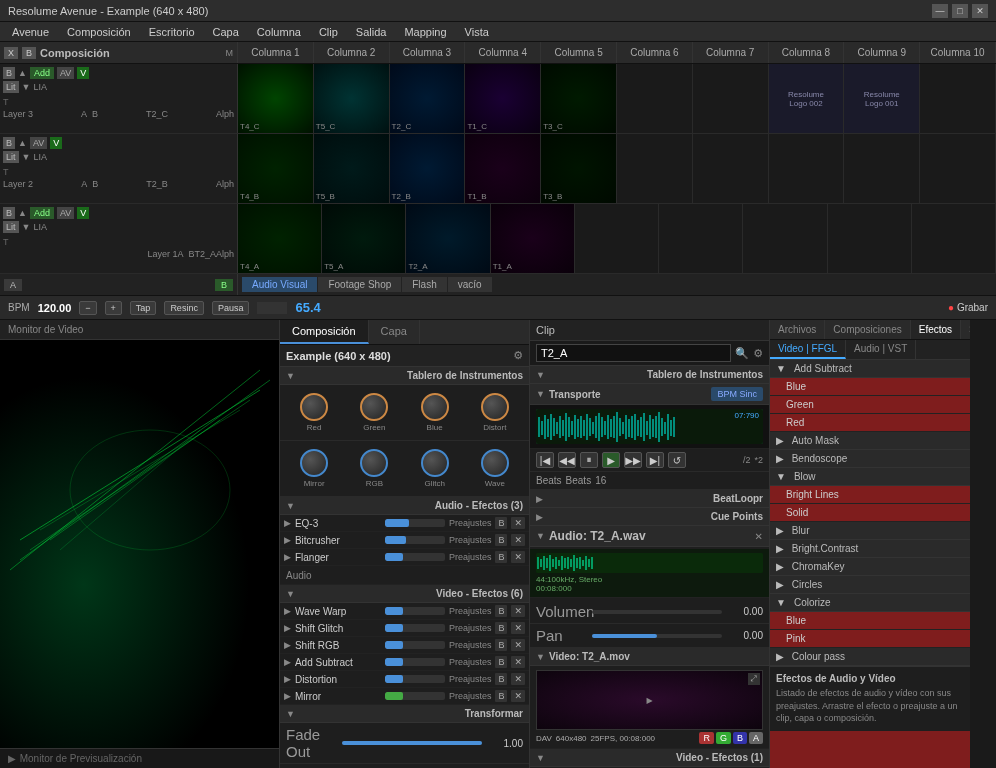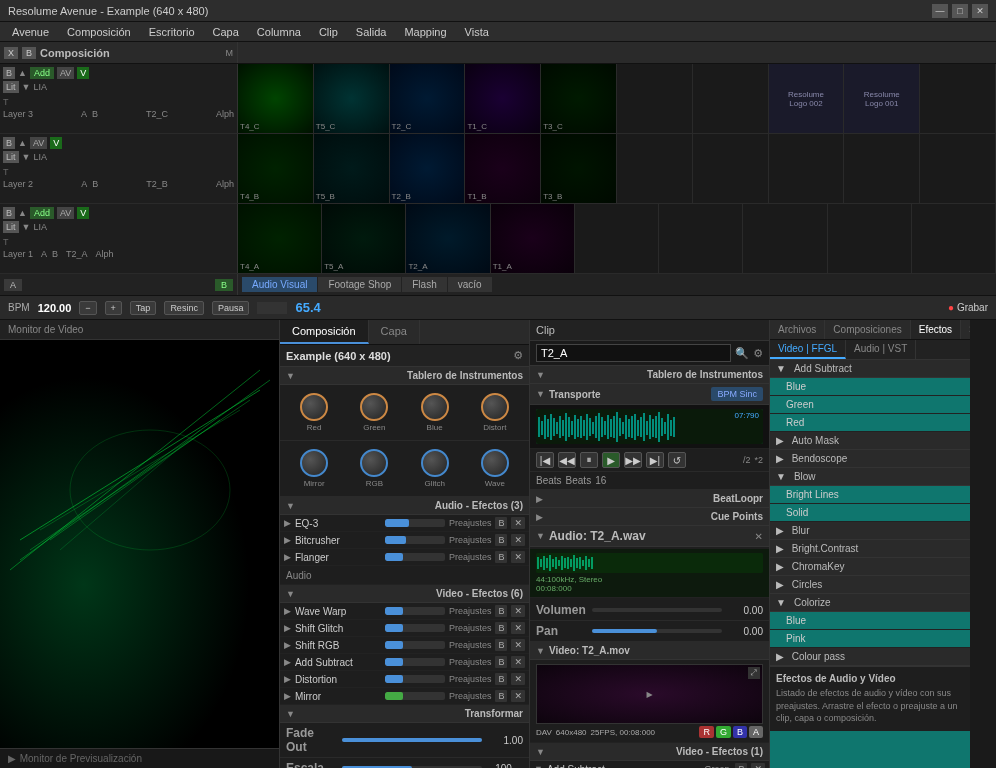--- a/index.html
+++ b/index.html
@@ -248,21 +248,21 @@
     .effect-btn { background: #333; border: none; color: #aaa; font-size: 9px; padding: 1px 3px; cursor: pointer; border-radius: 1px; }
 
     
     .slider-row {
       display: flex;
       align-items: center;
       padding: 3px 6px;
       gap: 6px;
       border-bottom: 1px solid #2a2a2a;
     }
-    .slider-label { color: #999; font-size: 12px; width: 50px; font-weight: bold; }
+    .slider-label { color: #999; font-size: 15px; width: 50px; }
     .slider-track { flex: 1; height: 4px; background: #333; border-radius: 2px; position: relative; }
     .slider-fill { height: 100%; background: #4a90d9; border-radius: 2px; }
     .slider-val { color: #ccc; font-size: 10px; width: 35px; text-align: right; }
 
     
     .transport-row {
       display: flex;
       align-items: center;
       padding: 3px 6px;
       gap: 4px;
@@ -275,21 +275,21 @@
       font-size: 10px;
       width: 18px; height: 16px;
       display: flex; align-items: center; justify-content: center;
       cursor: pointer;
       border-radius: 2px;
     }
 
     
     #effects-panel {
       width: 200px;
-      background: #0f766e;
+      background: #7f1d1d;
       overflow-y: auto;
     }
     .effects-tab-header {
       display: flex;
       background: #2a2a2a;
       border-bottom: 1px solid #111;
     }
     .effects-tab {
       padding: 4px 8px;
       color: #888;
@@ -435,20 +435,32 @@
   <div style="width:100%; display:flex; flex-direction:column; height:100%;">
 
     <div style="display:flex; height:22px; background:#2a2a2a; border-bottom:1px solid #111;">
       <div style="width:238px; display:flex; align-items:center; padding:0 4px; gap:4px; border-right:1px solid #333;">
         <span style="background:#555;padding:1px 4px;font-size:9px;cursor:pointer;color:#ccc;">X</span>
         <span style="background:#555;padding:1px 4px;font-size:9px;cursor:pointer;color:#ccc;">B</span>
         <span style="color:#bbb;font-size:11px;font-weight:bold;">Composición</span>
         <span style="margin-left:auto;color:#888;font-size:9px;">M</span>
       </div>
 
+      <div style="flex:1; display:flex; overflow:hidden;">
+        <div class="col-header">Columna 1</div>
+        <div class="col-header">Columna 2</div>
+        <div class="col-header">Columna 3</div>
+        <div class="col-header">Columna 4</div>
+        <div class="col-header">Columna 5</div>
+        <div class="col-header">Columna 6</div>
+        <div class="col-header">Columna 7</div>
+        <div class="col-header">Columna 8</div>
+        <div class="col-header">Columna 9</div>
+        <div class="col-header">Columna 10</div>
+      </div>
     </div>
 
     <div style="display:flex; height:70px; border-bottom:1px solid #2a2a2a;">
       <div style="width:238px; background:#1e1e1e; border-right:1px solid #333; padding:3px; display:flex; flex-direction:column; gap:2px;">
         <div style="display:flex; align-items:center; gap:3px;">
           <span style="background:#555;padding:1px 3px;font-size:9px;color:#bbb;cursor:pointer;">B</span>
           <span style="font-size:9px;color:#888;">▲</span>
           <span style="background:#2a5a2a;padding:1px 4px;font-size:9px;color:#8f8;cursor:pointer;">Add</span>
           <span style="background:#444;padding:1px 3px;font-size:9px;color:#aaa;cursor:pointer;">AV</span>
           <span style="background:#1a6a1a;padding:1px 3px;font-size:9px;color:#fff;cursor:pointer;">V</span>
@@ -567,21 +579,21 @@
           <span style="background:#1a6a1a;padding:1px 3px;font-size:9px;color:#fff;cursor:pointer;">V</span>
         </div>
         <div style="display:flex; align-items:center; gap:3px;">
           <span style="background:#555;padding:1px 3px;font-size:9px;color:#bbb;cursor:pointer;">Lit</span>
           <span style="font-size:9px;color:#888;">▼</span>
           <span style="color:#888;font-size:9px;">LIA</span>
         </div>
         <div style="display:flex; align-items:center; gap:2px; margin-top:2px;">
           <span style="color:#666;font-size:9px;">T</span>
         </div>
-        <div style="display:flex; align-items:center; justify-content:flex-start;gap:8px;">
+        <div style="display:flex; align-items:center; justify-content:flex-end;">
           <span style="color:#888;font-size:9px;">Layer 1</span>
           <span style="color:#888;font-size:9px;">A&nbsp;&nbsp;B</span>
           <span style="color:#888;font-size:9px;">T2_A</span>
           <span style="color:#888;font-size:9px;">Alph</span>
         </div>
       </div>
       <div style="flex:1; display:flex; overflow:hidden;">
         <div class="grid-cell thumb-cell" style="flex:1;border-right:1px solid #2a2a2a;">
           <div style="width:100%;height:100%;background:radial-gradient(ellipse,#002200 0%,#001100 100%);"></div>
           <span class="grid-cell-label">T4_A</span>

